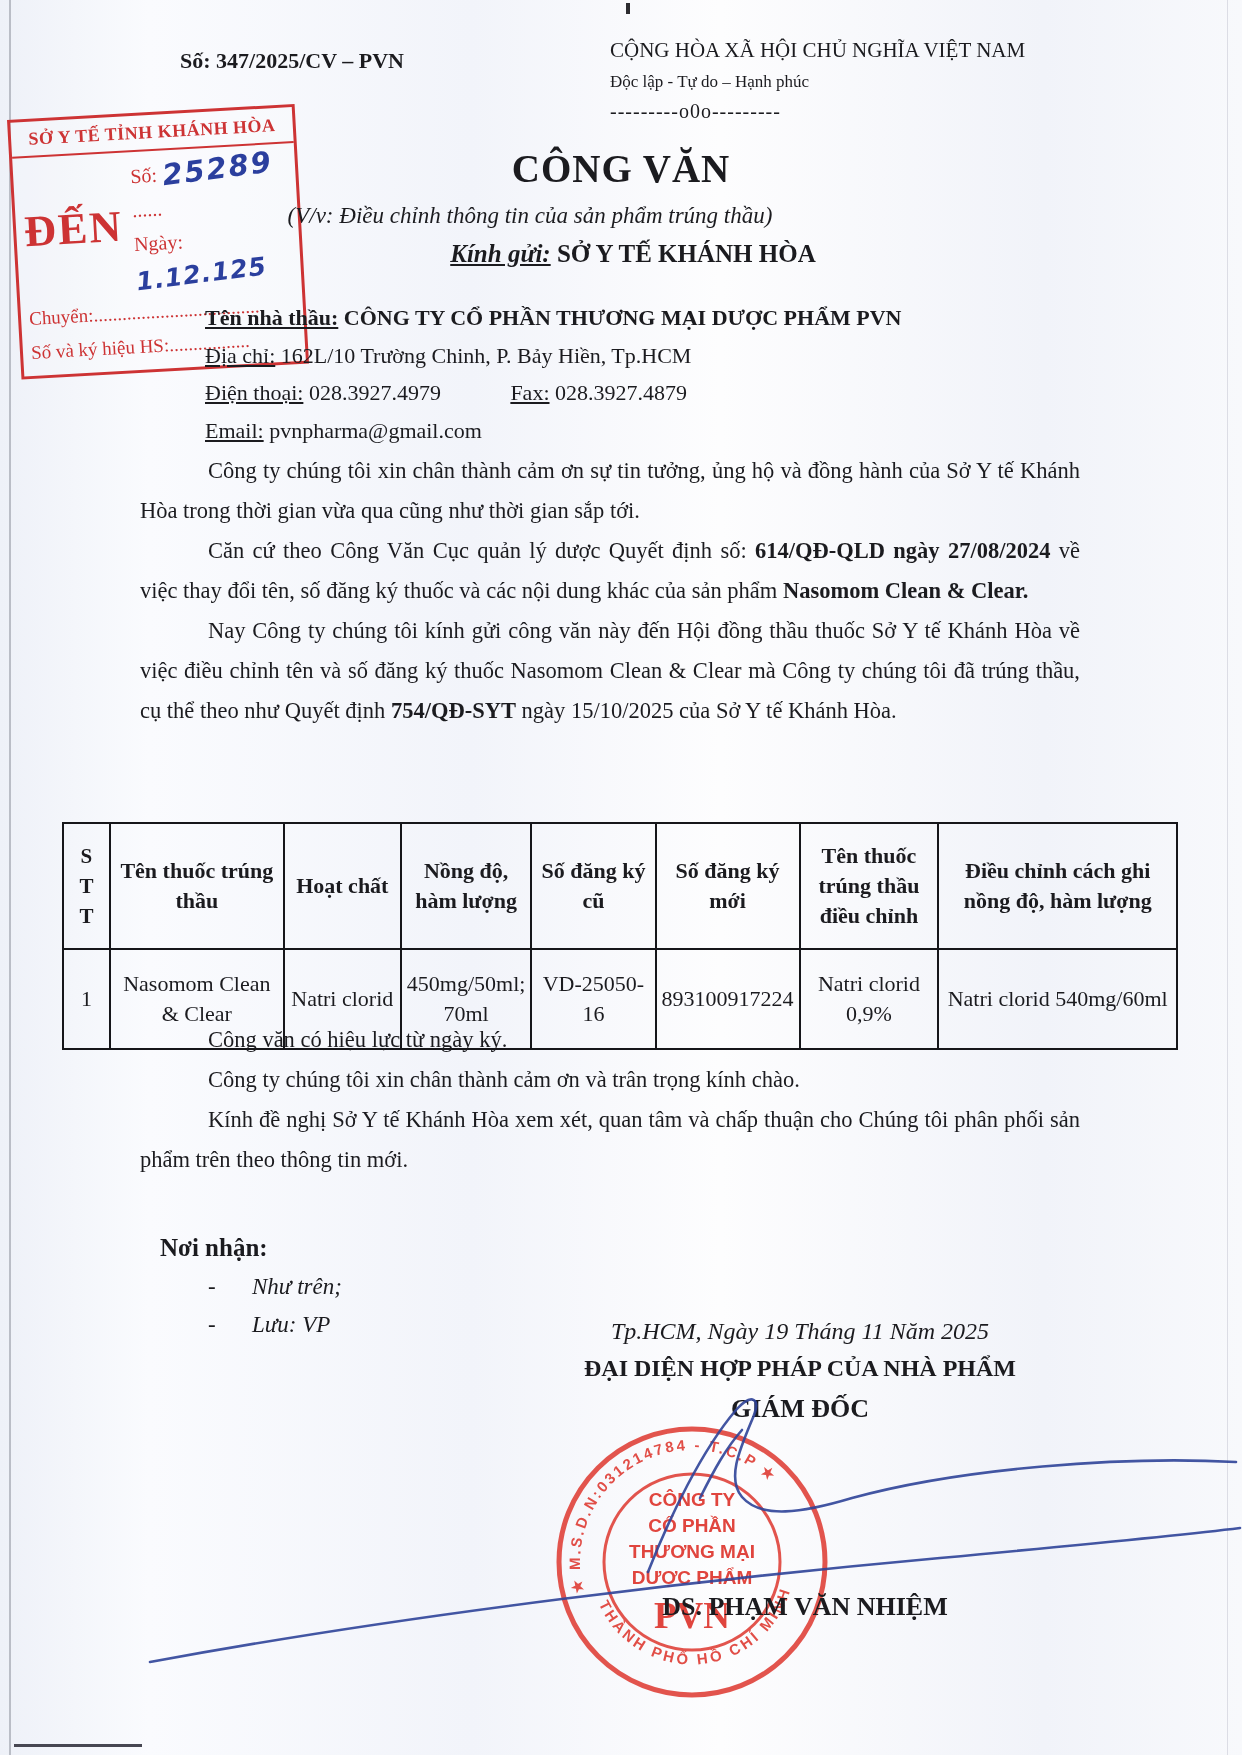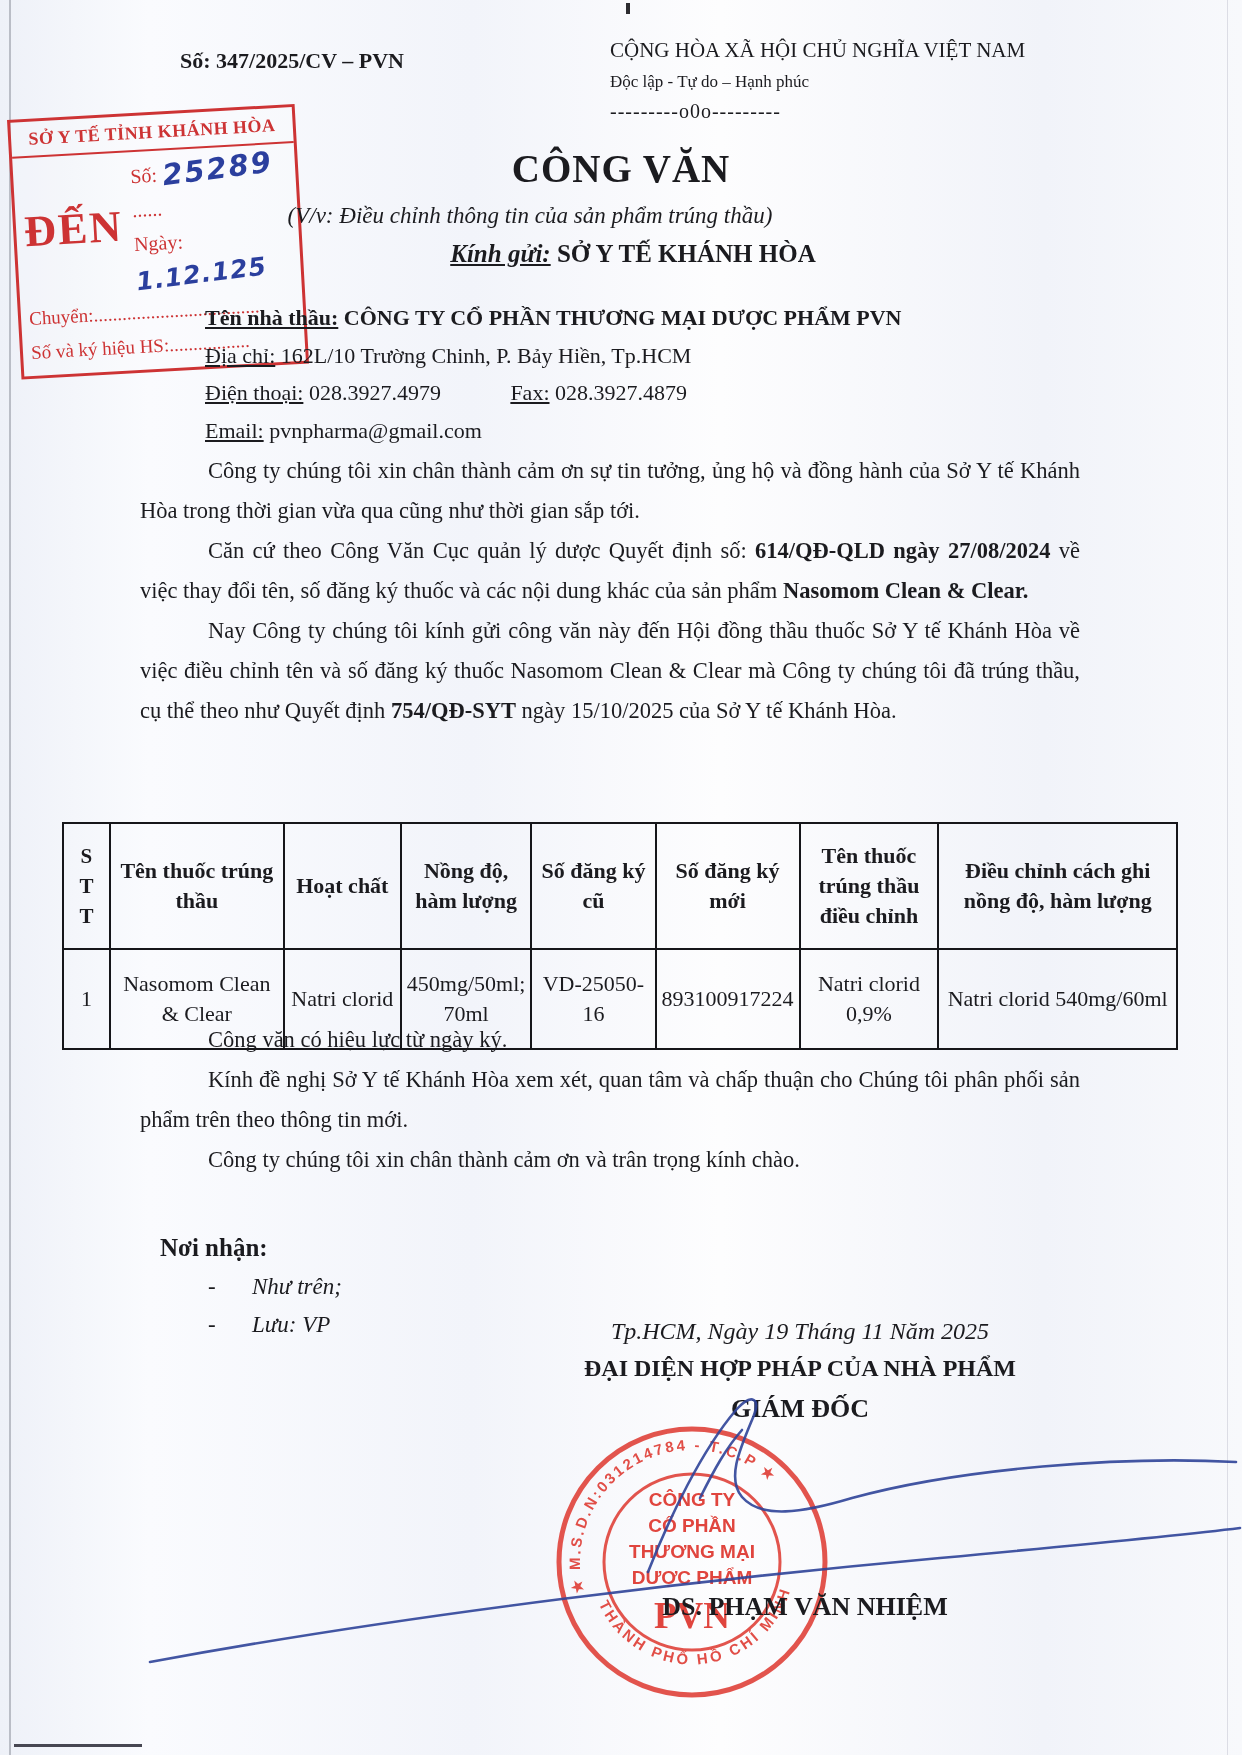--- a/index.html
+++ b/index.html
@@ -189,22 +189,22 @@
         <td>VD-25050-16</td>
         <td>893100917224</td>
         <td>Natri clorid 0,9%</td>
         <td>Natri clorid 540mg/60ml</td>
       </tr>
     </tbody>
   </table>
 
   <div class="abs closing">
     <p>Công văn có hiệu lực từ ngày ký.</p>
+    <p>Công ty chúng tôi xin chân thành cảm ơn và trân trọng kính chào.</p>
     <p>Kính đề nghị Sở Y tế Khánh Hòa xem xét, quan tâm và chấp thuận cho Chúng tôi phân phối sản phẩm trên theo thông tin mới.</p>
-    <p>Công ty chúng tôi xin chân thành cảm ơn và trân trọng kính chào.</p>
   </div>
 
   <div class="abs noinhan">
     <div class="nlabel">Nơi nhận:</div>
     <div class="item">
       <span class="dash">-</span>
         <span>Như trên;</span>
     </div>
     <div class="item">
       <span class="dash">-</span>

